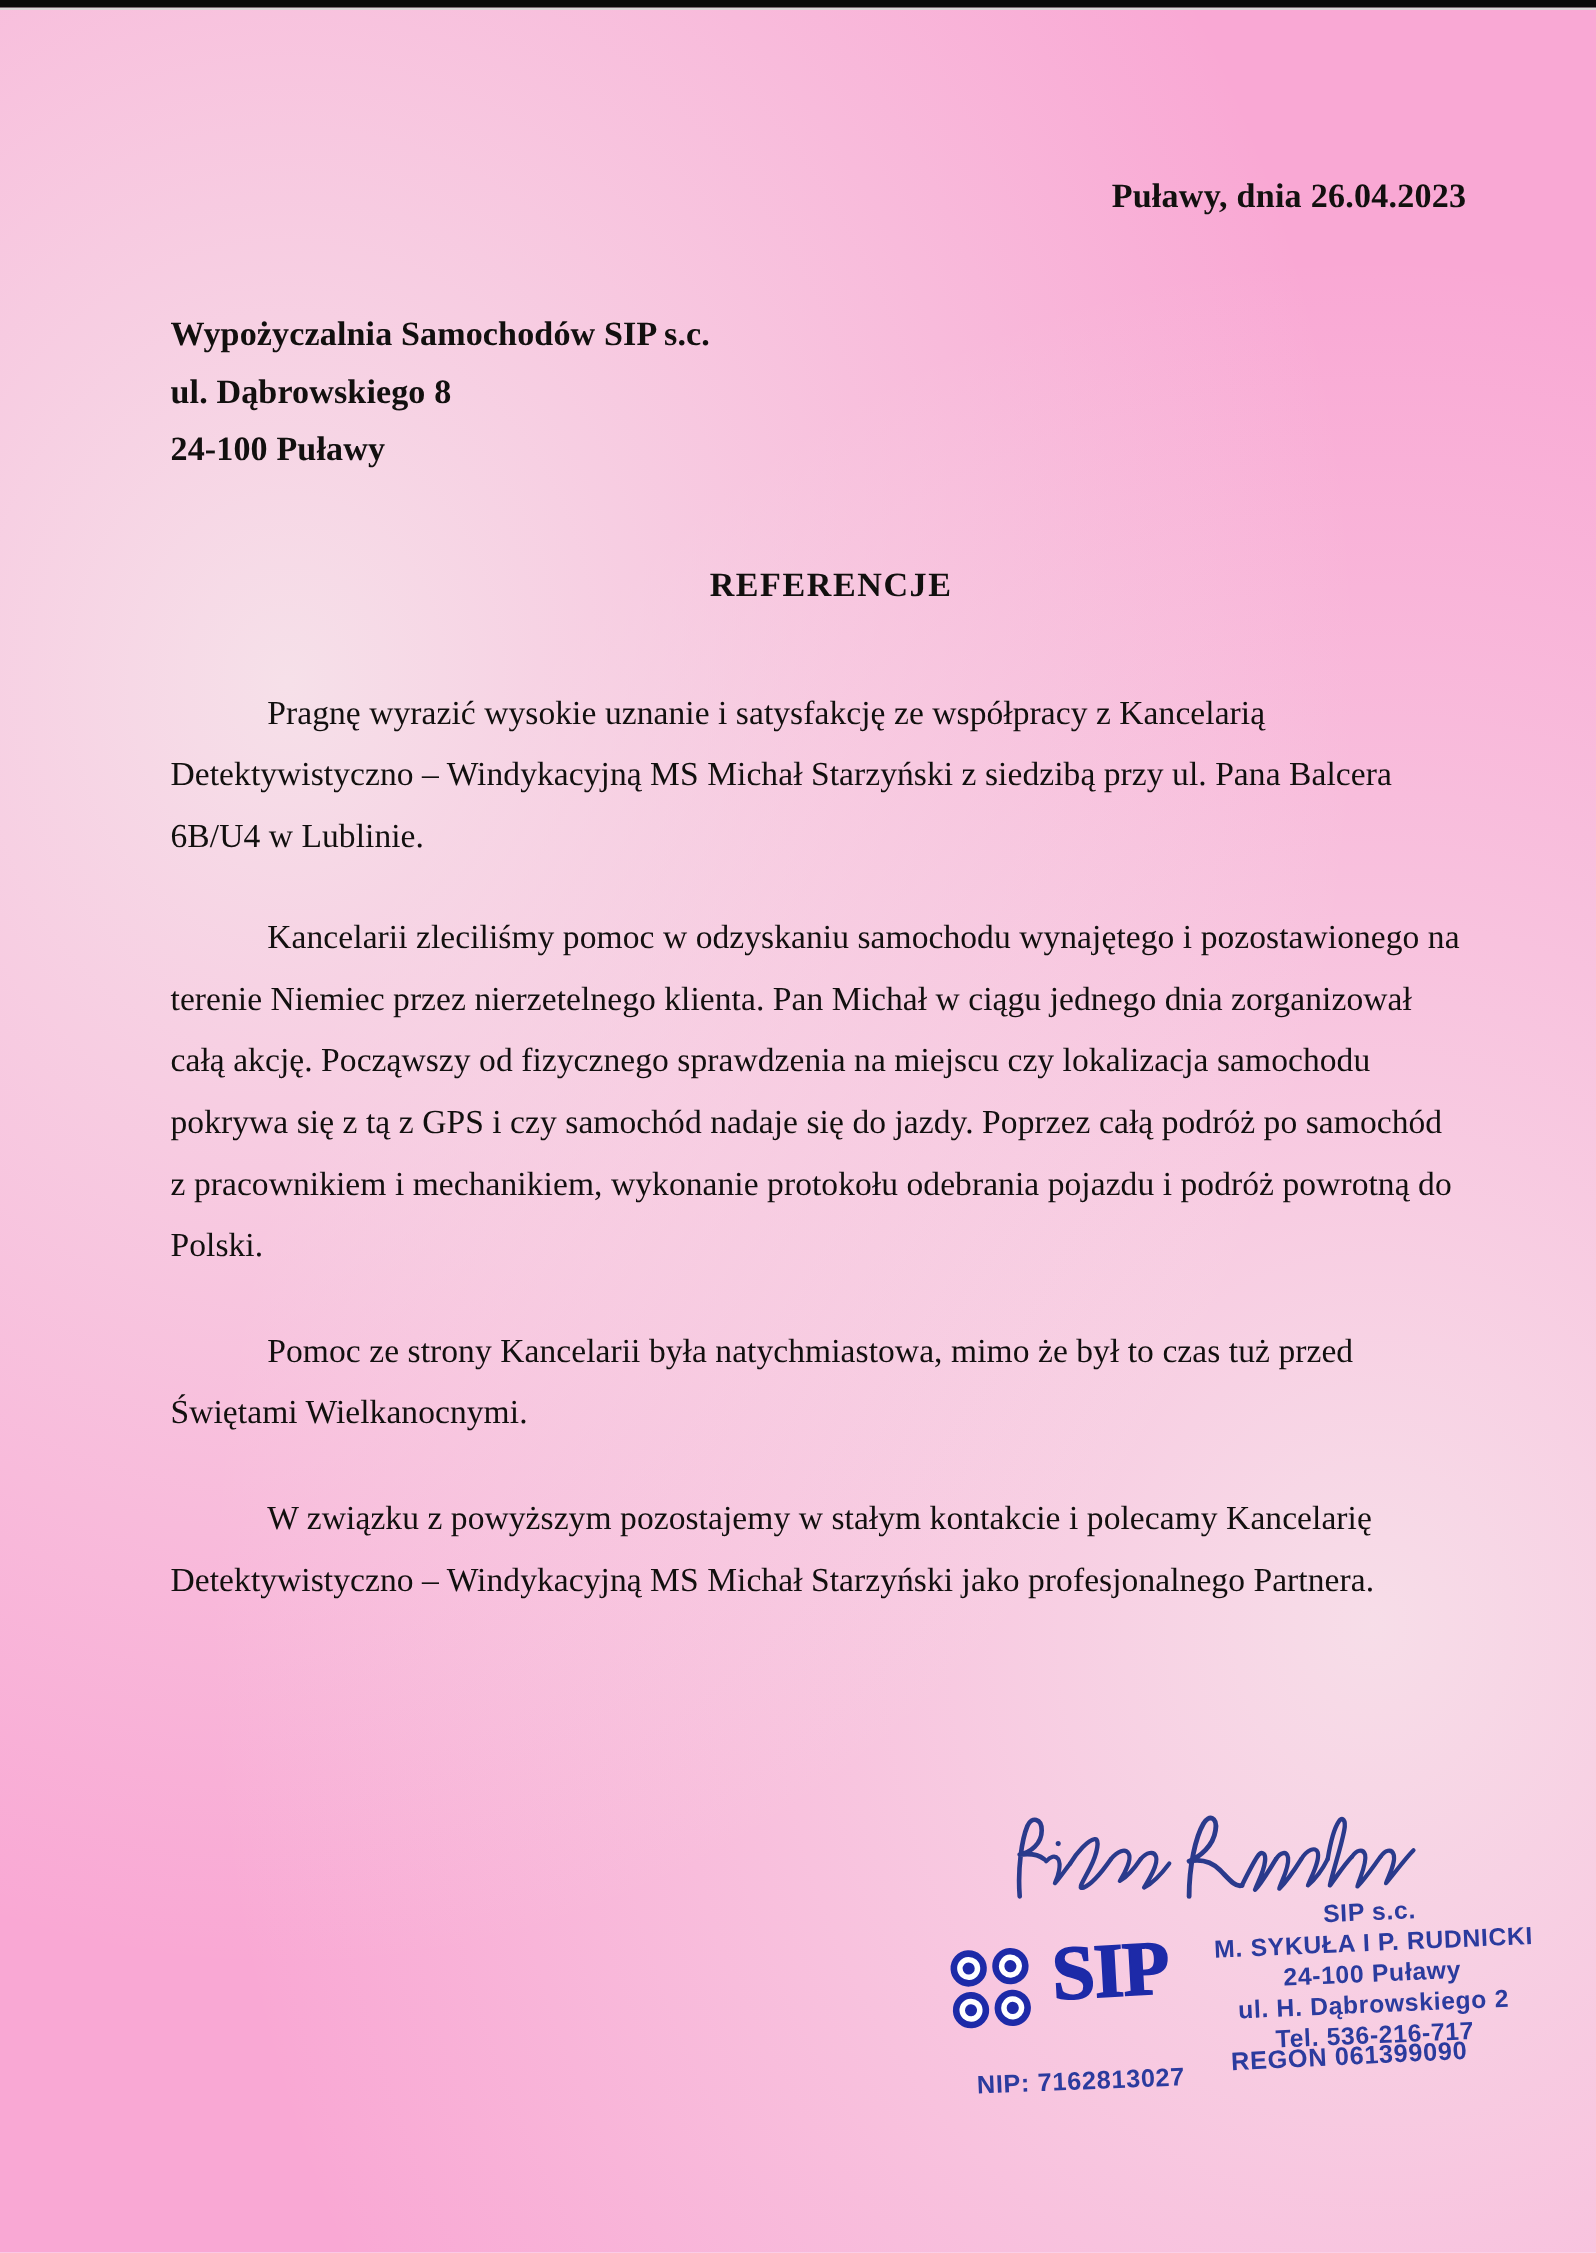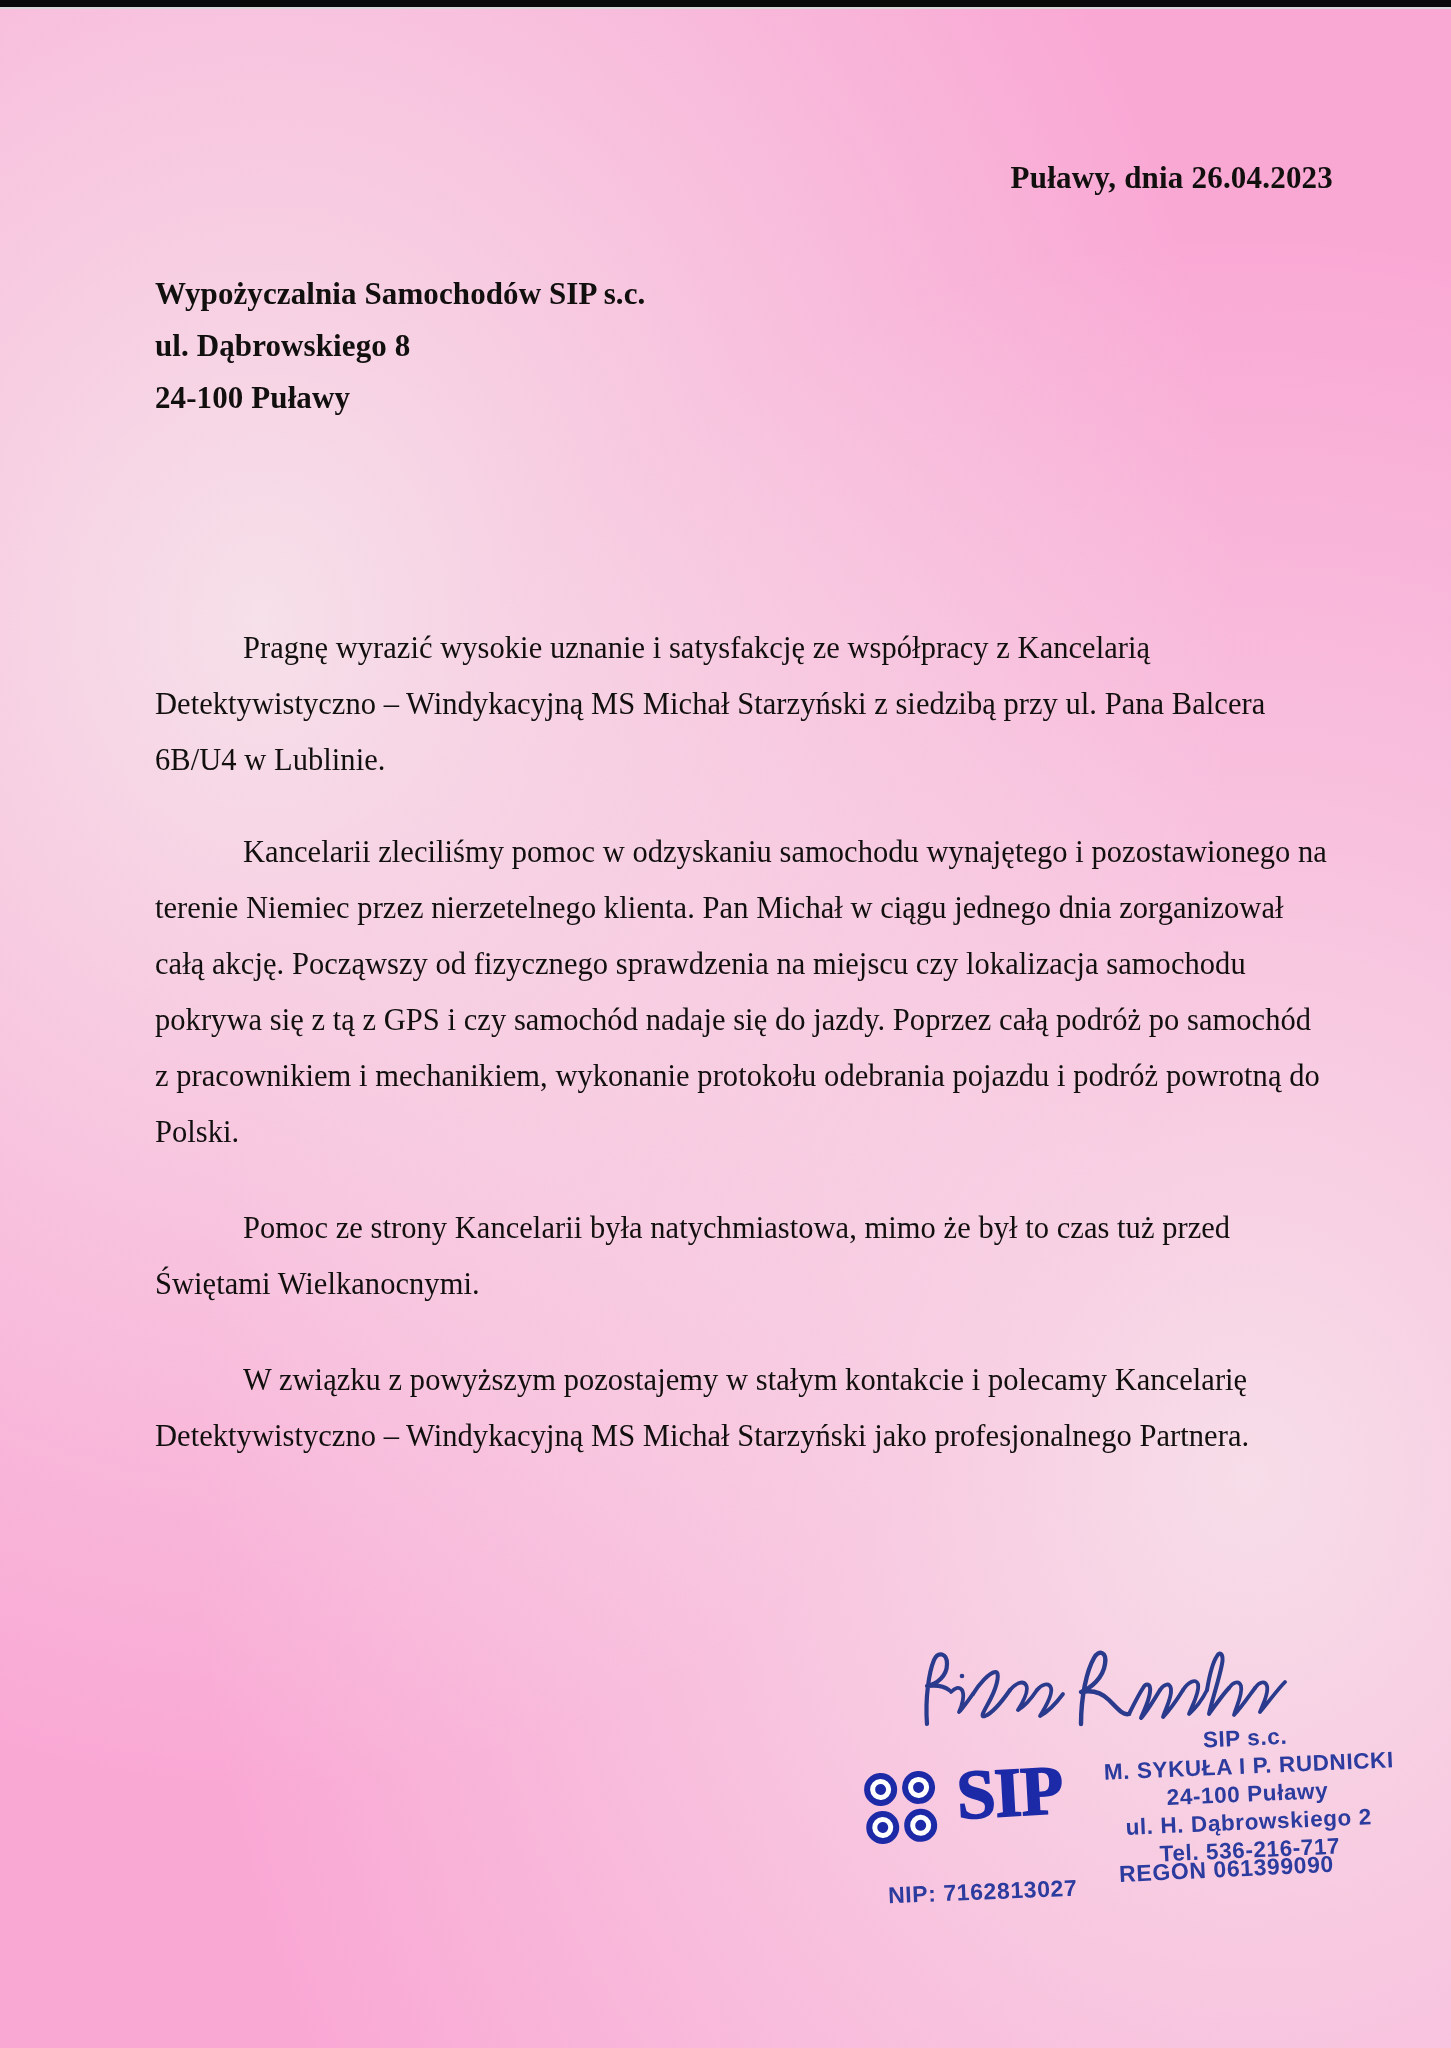--- a/index.html
+++ b/index.html
@@ -52,21 +52,21 @@
     top: 160px;
     right: 118px;
     font-size: 31px;
     font-weight: 700;
     letter-spacing: 0.2px;
     white-space: nowrap;
   }
 
   .recipient {
     position: absolute;
-    top: 268px;
+    top: 278px;
     left: 155px;
     font-size: 31px;
     font-weight: 700;
     line-height: 52px;
     letter-spacing: 0.1px;
   }
   .recipient div { white-space: nowrap; }
 
   .doc-title {
     position: absolute;
@@ -214,20 +214,21 @@
   <div class="paper-tint"></div>
 
   <div class="datum">Puławy, dnia 26.04.2023</div>
 
   <div class="recipient">
     <div>Wypożyczalnia Samochodów SIP s.c.</div>
     <div>ul. Dąbrowskiego 8</div>
     <div>24-100 Puławy</div>
   </div>
 
+  <div class="doc-title">REFERENCJE</div>
 
   <div class="body-block">
     <p class="para p1">Pragnę wyrazić wysokie uznanie i satysfakcję ze współpracy z Kancelarią Detektywistyczno – Windykacyjną MS Michał Starzyński z siedzibą przy ul. Pana Balcera 6B/U4 w Lublinie.</p>
     <p class="para p2">Kancelarii zleciliśmy pomoc w odzyskaniu samochodu wynajętego i pozostawionego na terenie Niemiec przez nierzetelnego klienta. Pan Michał w ciągu jednego dnia zorganizował całą akcję. Począwszy od fizycznego sprawdzenia na miejscu czy lokalizacja samochodu pokrywa się z tą z GPS i  czy samochód nadaje się do jazdy. Poprzez całą podróż po samochód z pracownikiem i mechanikiem, wykonanie protokołu odebrania pojazdu i podróż powrotną do Polski.</p>
     <p class="para p3">Pomoc ze strony Kancelarii była natychmiastowa, mimo że był to czas tuż przed Świętami Wielkanocnymi.</p>
     <p class="para p4">W związku z powyższym pozostajemy w stałym kontakcie i polecamy Kancelarię Detektywistyczno – Windykacyjną MS Michał Starzyński jako profesjonalnego Partnera.</p>
   </div>
 
   <div class="signature">
     <svg viewBox="0 0 420 130" xmlns="http://www.w3.org/2000/svg">

